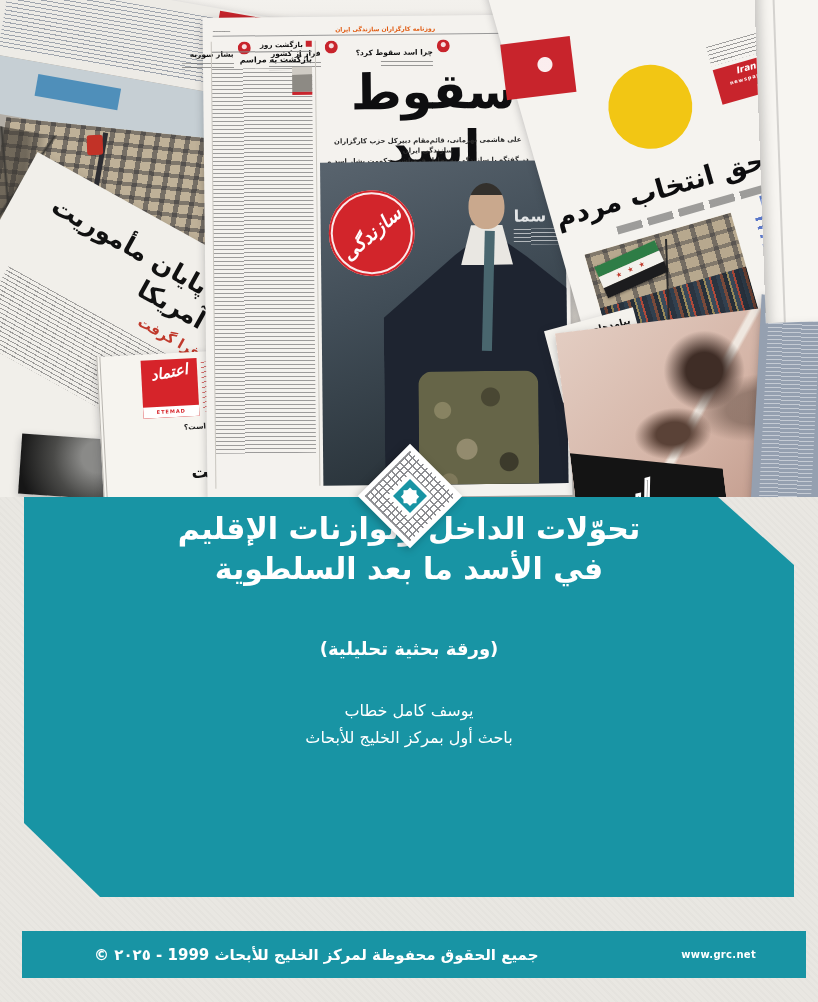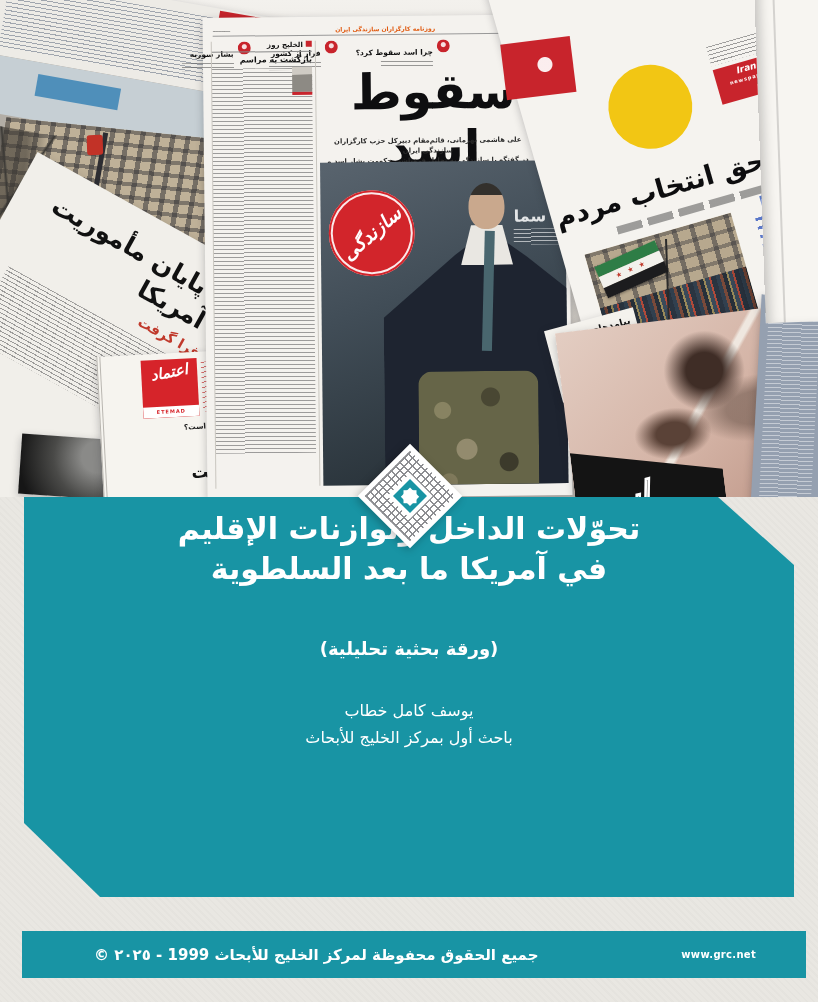--- a/index.html
+++ b/index.html
@@ -293,21 +293,21 @@
           <span><span class="lbl">بشار سوریه</span><span class="sub" style="display:block"></span></span>
         </div>
       </div>
       <div class="cp-headline">سقوط اسد</div>
       <div class="cp-sub">
         <span>علی هاشمی بهرمانی، قائم‌مقام دبیرکل حزب کارگزاران سازندگی ایران</span><br>
         <span>در گفتگو با سازندگی به تحلیل فروپاشی حکومت بشار اسد و چرایی اتفاقات و آینده سوریه پرداخته است</span>
       </div>
       <div class="vrule"></div>
       <div class="cp-leftcol">
-        <div class="cp-tag"><i></i><span>الخليج روز</span></div>
+        <div class="cp-tag"><i></i><span>بازگشت روز</span></div>
         <div class="cp-title2">بازگشت به مراسم</div>
         <div class="cp-thumb"></div>
         <div class="cp-body flines"></div>
       </div>
       <div class="cp-photo">
         <div class="assad-suit"></div>
         <div class="assad-shirt"></div>
         <div class="assad-tie"></div>
         <div class="assad-head"></div>
         <div class="camo"></div>
@@ -369,21 +369,21 @@
     </div>
     <div class="paper edge-right">
       <div class="fold"></div>
     </div>
 
   </div>
 
   <div class="cover-panel">
     <div class="cover-title">
       <span>تحوّلات الداخل وتوازنات الإقليم</span>
-      <span class="l2">في آمریکا ما بعد السلطوية</span>
+      <span class="l2">في الأسد ما بعد السلطوية</span>
     </div>
     <div class="cover-subtitle">(ورقة بحثية تحليلية)</div>
     <div class="cover-author">
       <span>يوسف كامل خطاب</span><br>
       <span>باحث أول بمركز الخليج للأبحاث</span>
     </div>
   </div>
 
   <div class="logo-wrap">
     <div class="logo-diamond">

